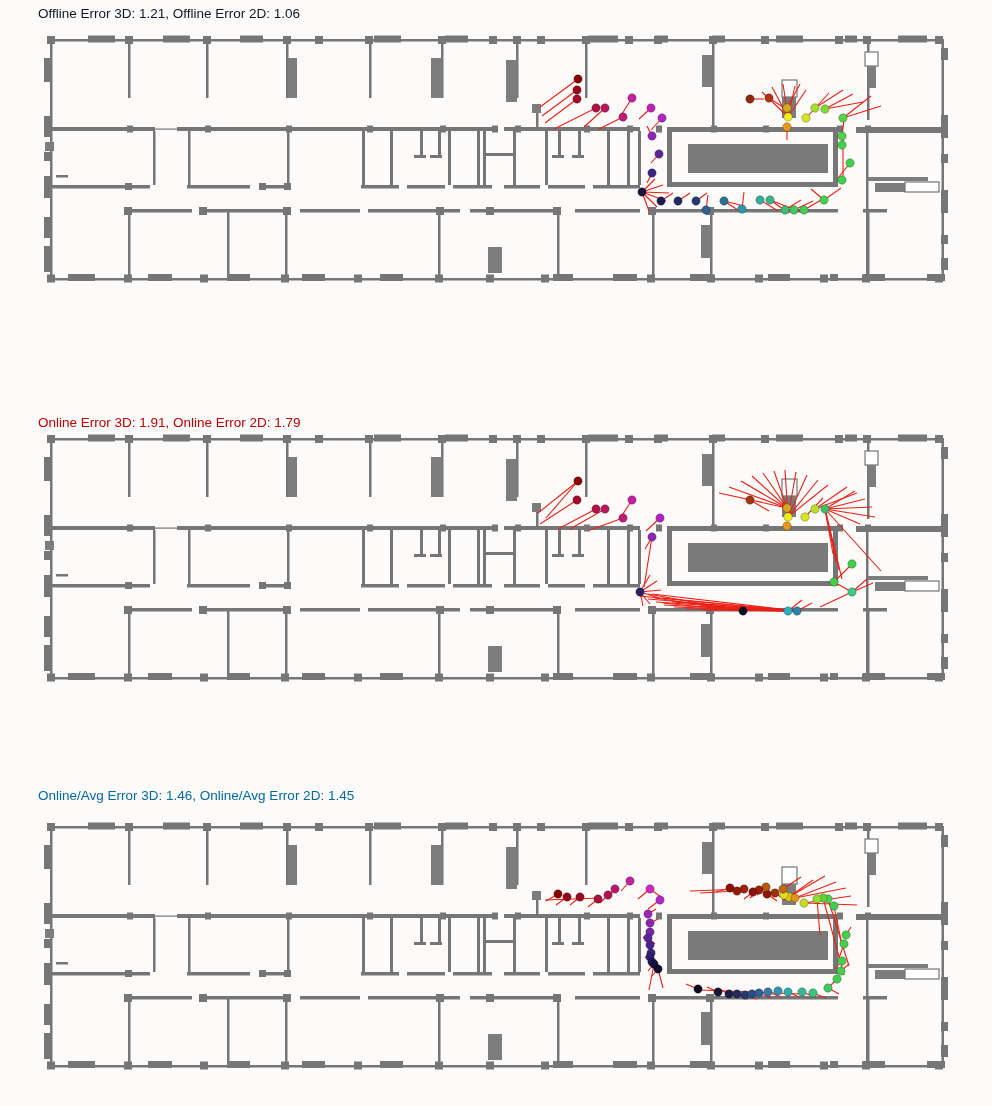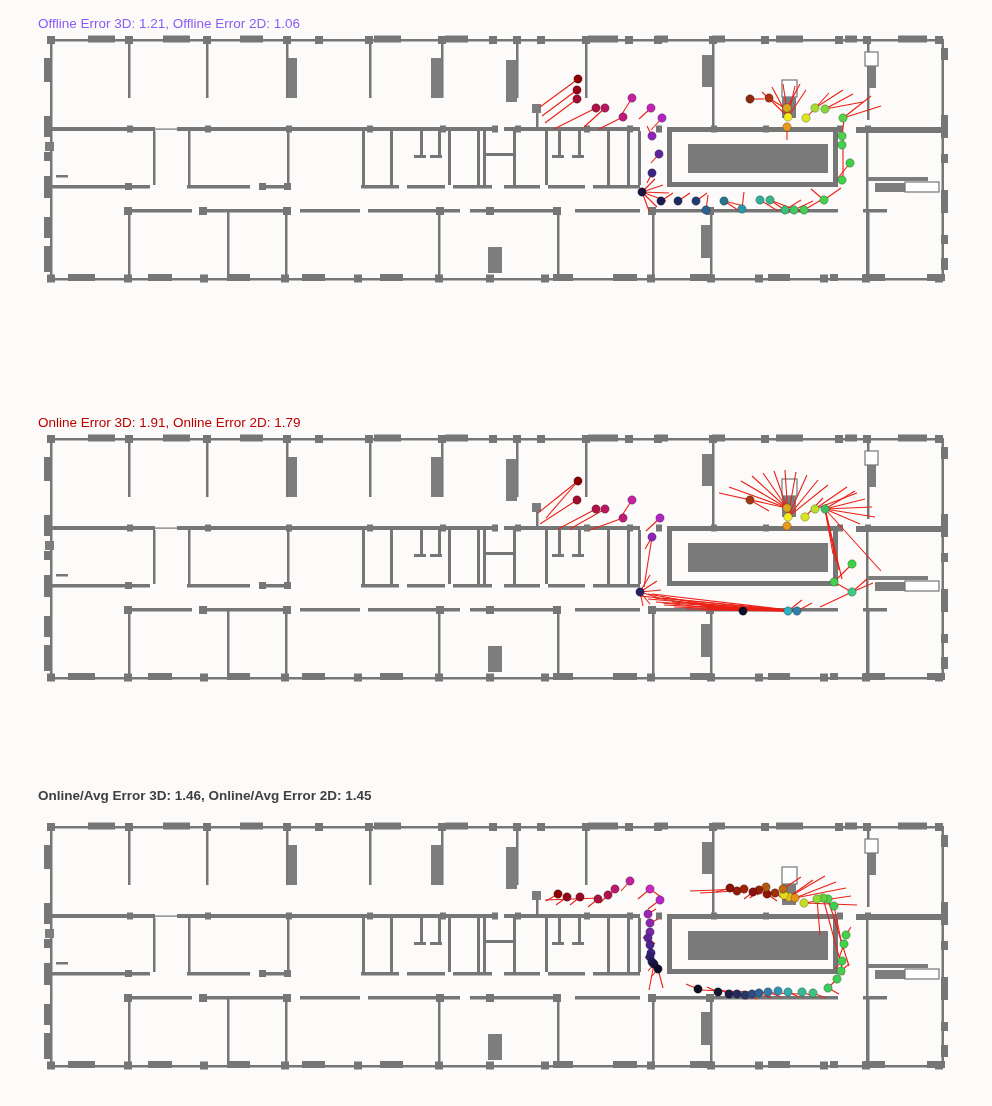--- a/index.html
+++ b/index.html
@@ -217,21 +217,21 @@
         <rect x="867" y="182" width="2.5" height="66"></rect>
       <rect class="block" x="488" y="217" width="14" height="26"></rect>
         <rect class="block" x="701" y="195" width="10" height="33"></rect>
 
       <rect class="block" x="45" y="112" width="9" height="9"></rect>
         <rect x="56" y="145" width="12" height="2.5"></rect>
     </g>
   </defs>
 </svg>
 
-<div class="panel-title" style="top: 16px; color: #8b5cf6;">Offline Error 3D: 1.21, Offline Error 2D: 1.06</div>
+<div class="panel-title" style="top: 6px; color: #0f172a;">Offline Error 3D: 1.21, Offline Error 2D: 1.06</div>
 <svg class="plan-svg" style="top:30px" viewBox="0 0 992 270">
   <use href="#fp"></use>
   <g class="lines">
       <line x1="578" y1="49" x2="540" y2="77" stroke="#ea2015" stroke-width="1.1"></line>
       <line x1="577" y1="60" x2="542" y2="86" stroke="#ea2015" stroke-width="1.1"></line>
       <line x1="577" y1="69" x2="545" y2="93" stroke="#ea2015" stroke-width="1.1"></line>
       <line x1="596" y1="78" x2="554" y2="99" stroke="#ea2015" stroke-width="1.1"></line>
       <line x1="605" y1="78" x2="584" y2="97" stroke="#ea2015" stroke-width="1.1"></line>
       <line x1="623" y1="87" x2="599" y2="99" stroke="#ea2015" stroke-width="1.1"></line>
       <line x1="632" y1="68" x2="622" y2="84" stroke="#ea2015" stroke-width="1.1"></line>
@@ -408,21 +408,21 @@
       <circle cx="852" cy="163" r="4.2" fill="#3fc986" stroke="rgba(20,20,20,0.35)" stroke-width="0.8"></circle>
       <circle cx="750" cy="71" r="4.2" fill="#a03a0e" stroke="rgba(20,20,20,0.35)" stroke-width="0.8"></circle>
       <circle cx="787" cy="79" r="4.2" fill="#d9a81a" stroke="rgba(20,20,20,0.35)" stroke-width="0.8"></circle>
       <circle cx="788" cy="88" r="4.2" fill="#f0ee1a" stroke="rgba(20,20,20,0.35)" stroke-width="0.8"></circle>
       <circle cx="787" cy="97" r="4.2" fill="#e8991a" stroke="rgba(20,20,20,0.35)" stroke-width="0.8"></circle>
       <circle cx="805" cy="88" r="4.2" fill="#d7e61f" stroke="rgba(20,20,20,0.35)" stroke-width="0.8"></circle>
       <circle cx="815" cy="80" r="4.2" fill="#b9e02b" stroke="rgba(20,20,20,0.35)" stroke-width="0.8"></circle>
     </g>
 </svg>
 
-<div class="panel-title" style="top: 788px; color: #404040; font-weight: bold;">Online/Avg Error 3D: 1.46, Online/Avg Error 2D: 1.45</div>
+<div class="panel-title" style="top: 788px; color: #0369a1;">Online/Avg Error 3D: 1.46, Online/Avg Error 2D: 1.45</div>
 <svg class="plan-svg" style="top:817px" viewBox="0 0 992 270">
   <use href="#fp"></use>
   <g class="lines">
       <line x1="545" y1="83" x2="600" y2="81" stroke="#ea2015" stroke-width="1.1"></line>
       <line x1="558" y1="77" x2="546" y2="84" stroke="#ea2015" stroke-width="1.1"></line>
       <line x1="567" y1="80" x2="556" y2="88" stroke="#ea2015" stroke-width="1.1"></line>
       <line x1="580" y1="80" x2="570" y2="88" stroke="#ea2015" stroke-width="1.1"></line>
       <line x1="598" y1="82" x2="588" y2="90" stroke="#ea2015" stroke-width="1.1"></line>
       <line x1="608" y1="78" x2="600" y2="86" stroke="#ea2015" stroke-width="1.1"></line>
       <line x1="615" y1="72" x2="607" y2="80" stroke="#ea2015" stroke-width="1.1"></line>

